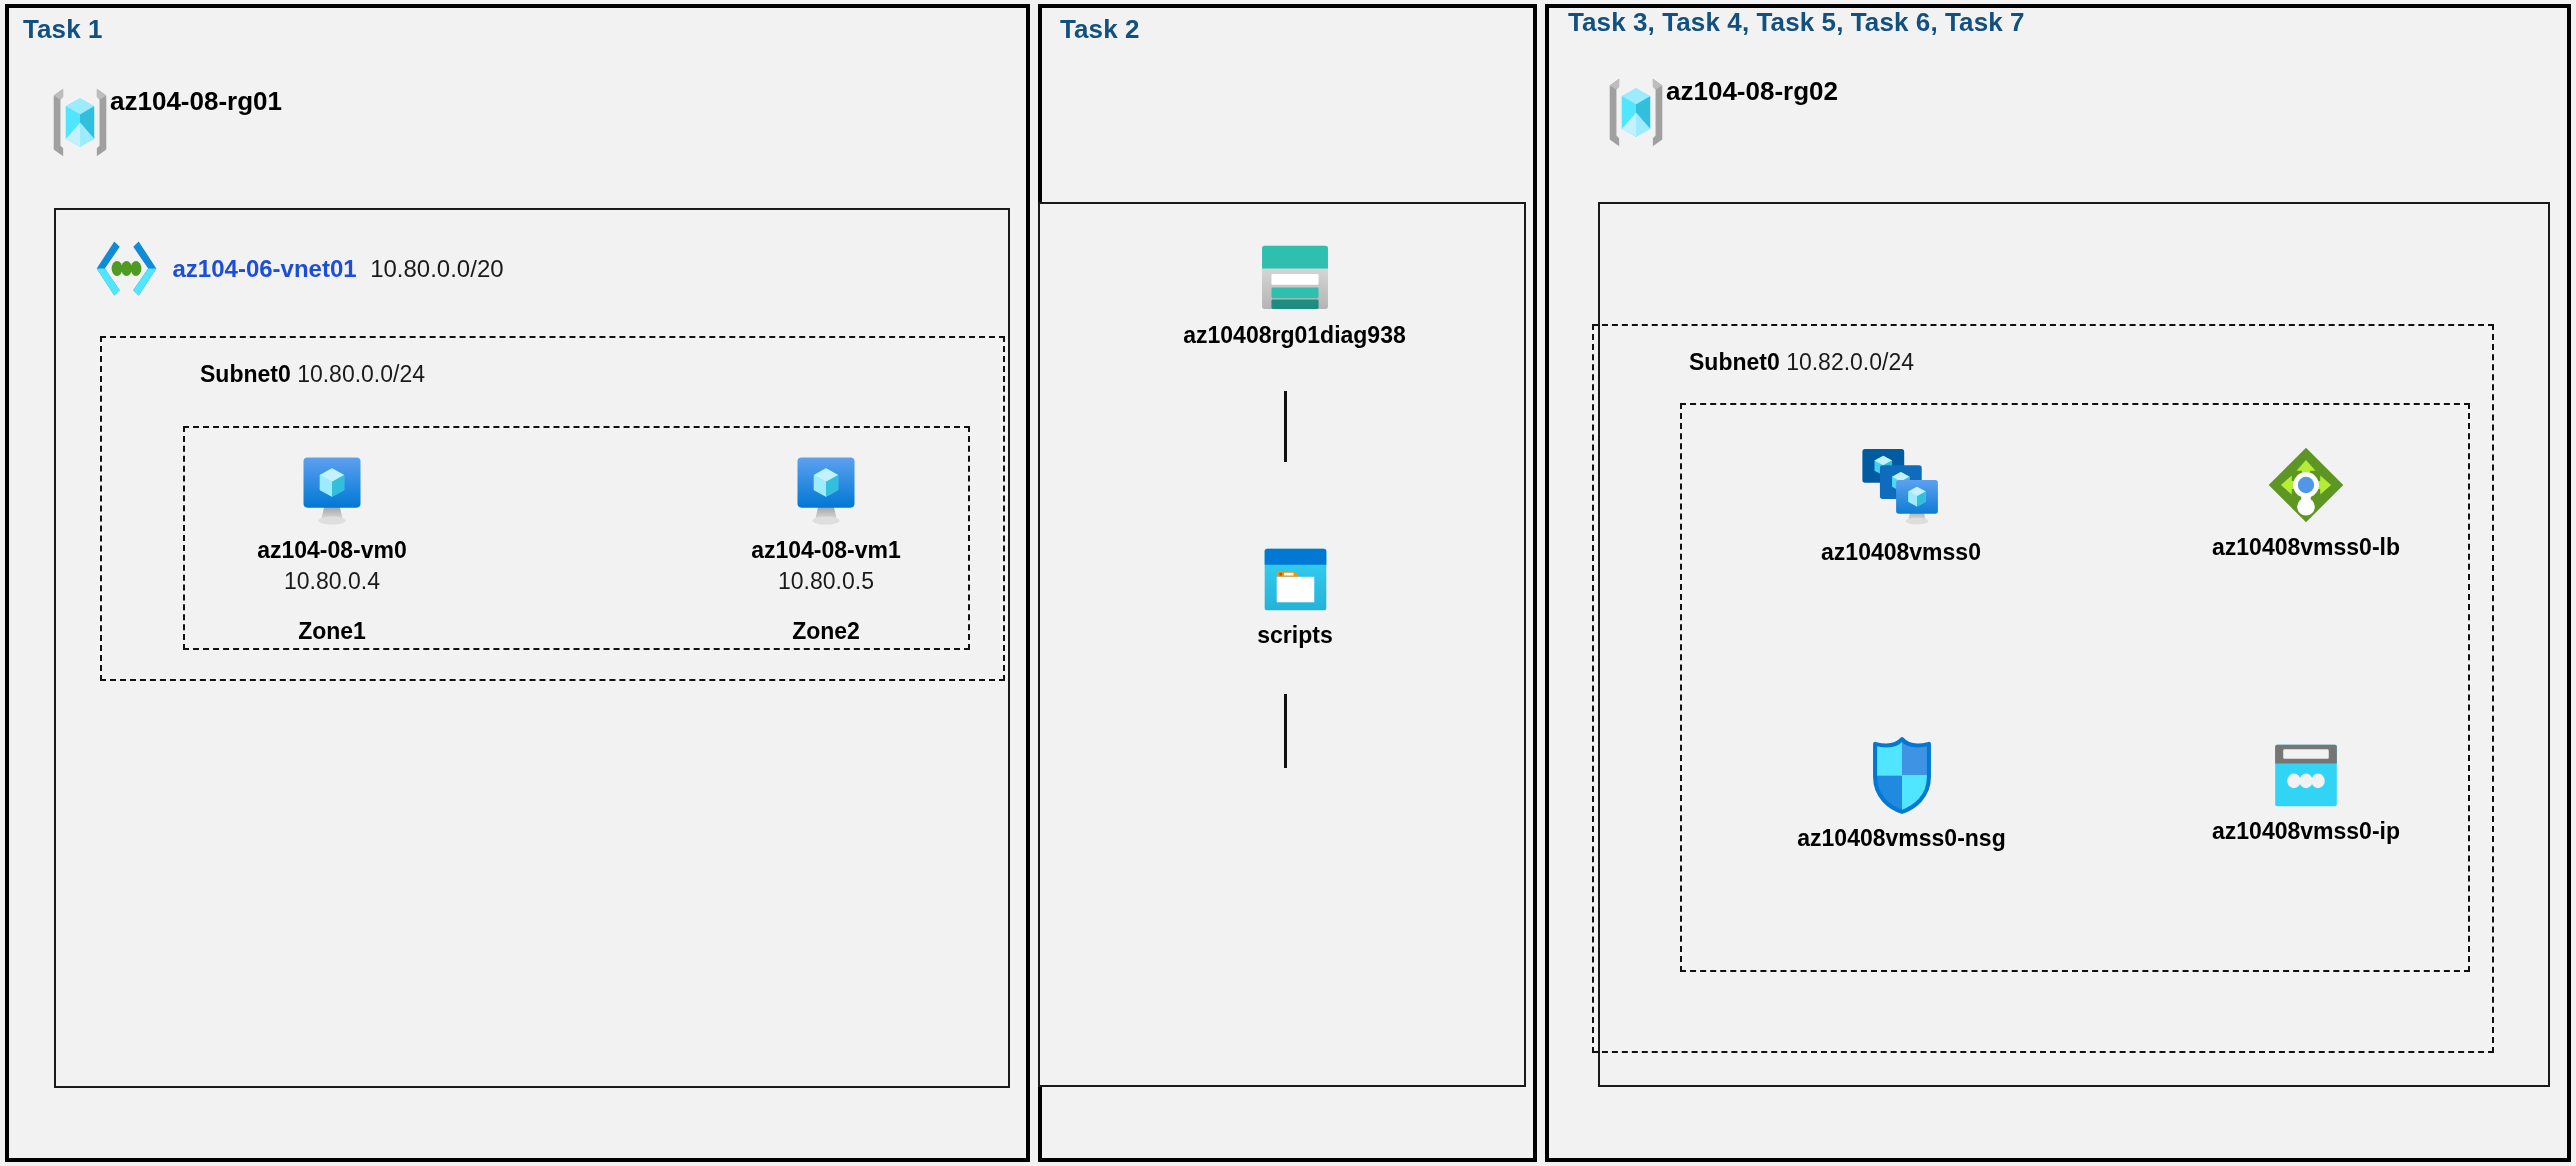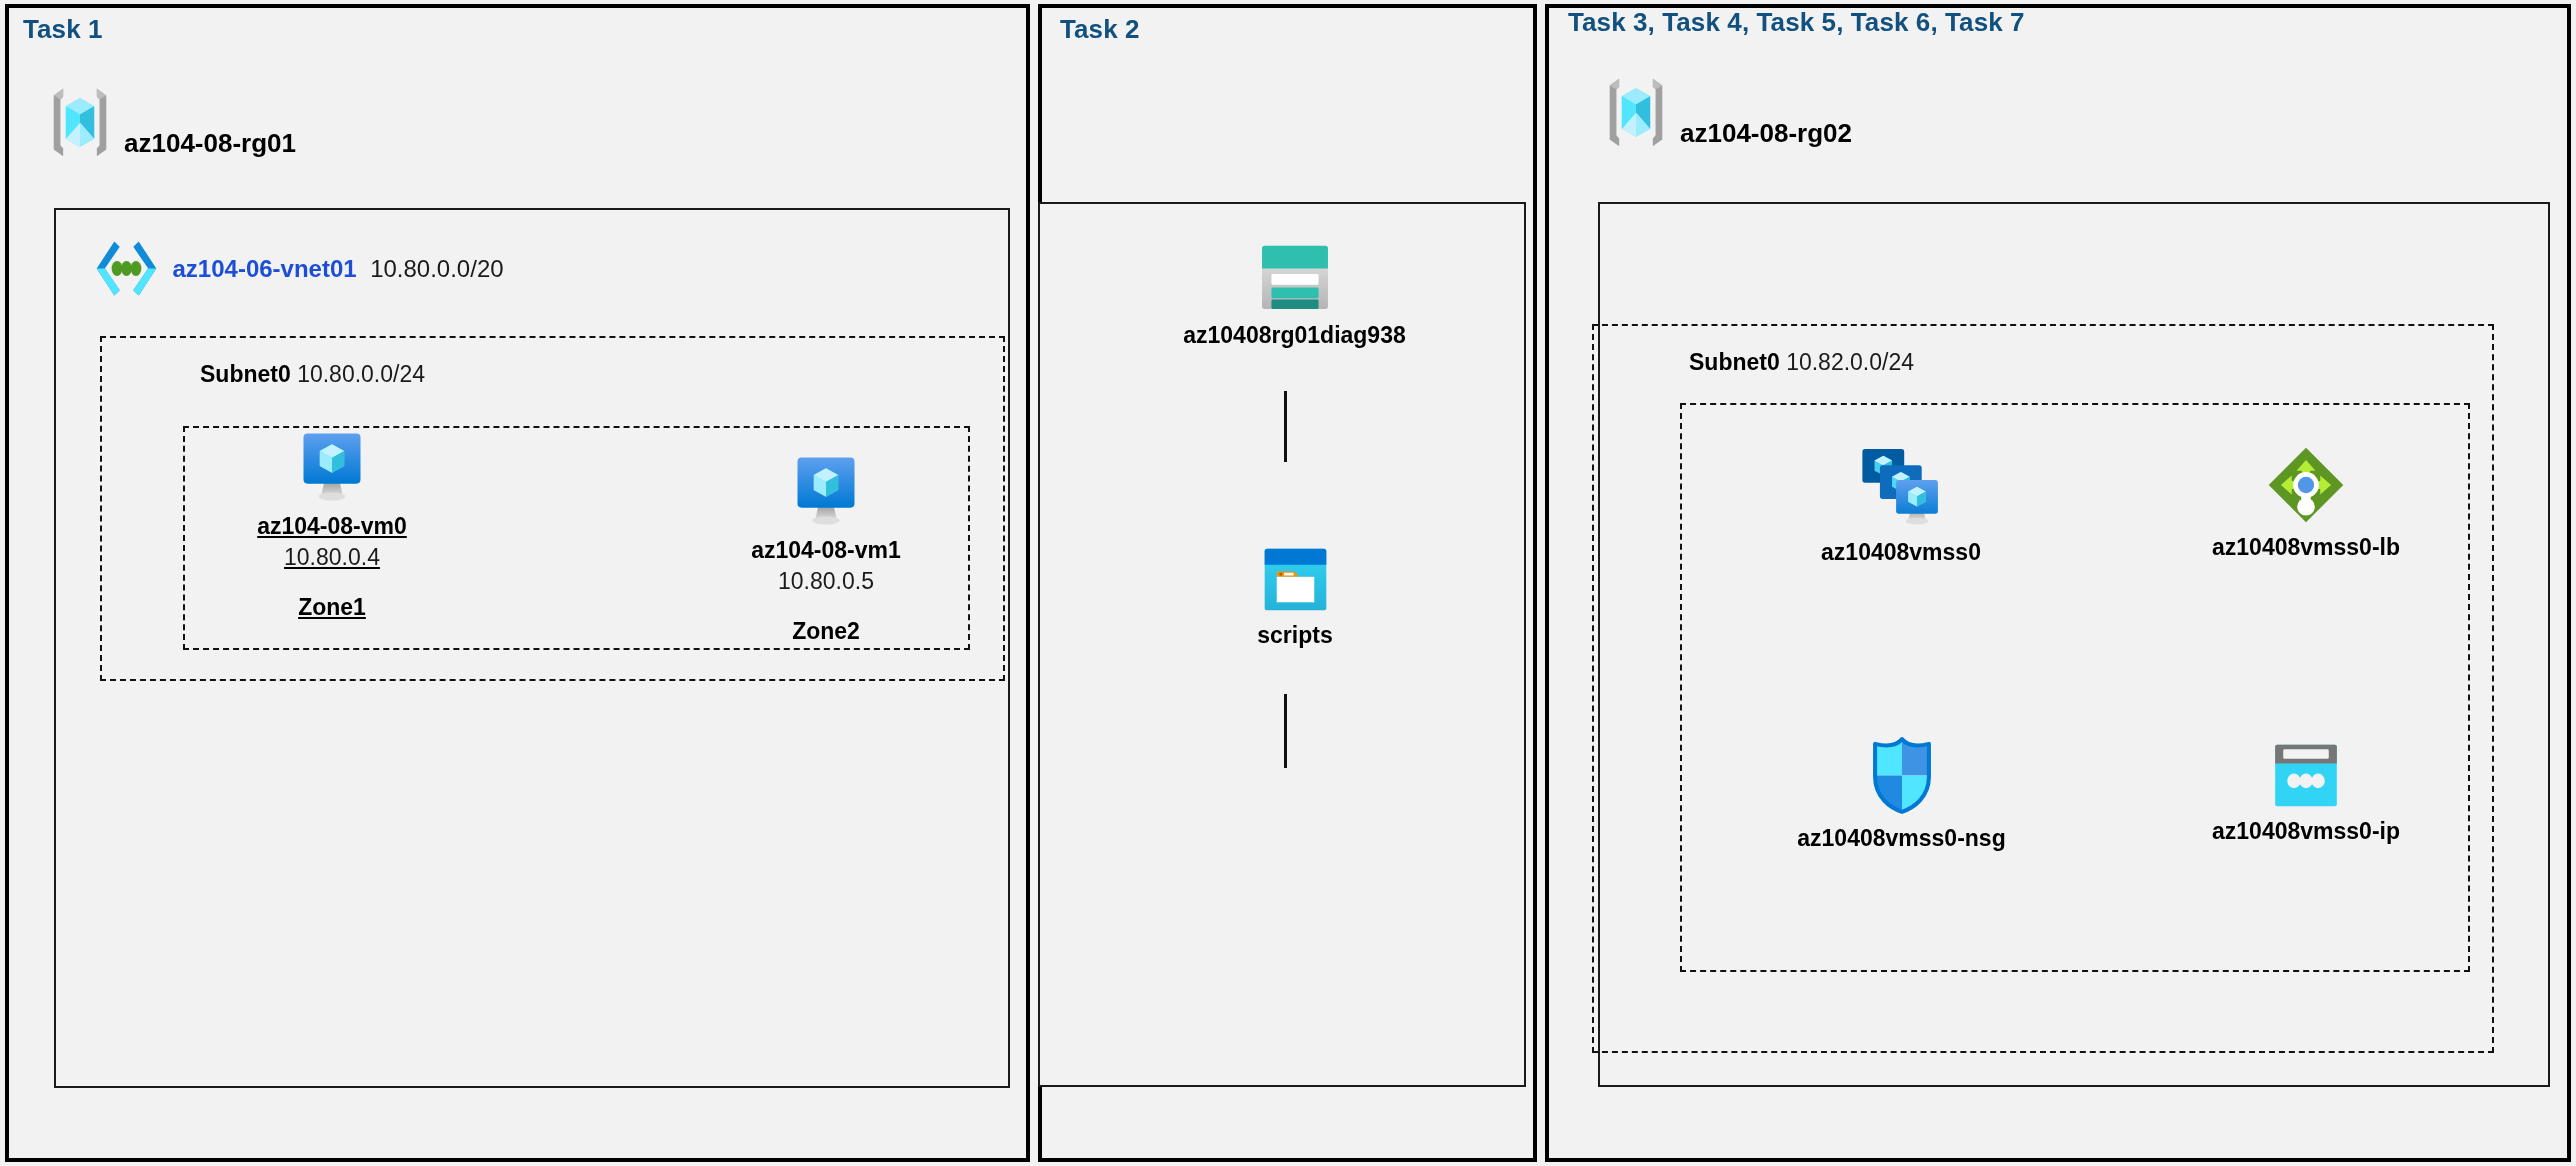--- a/index.html
+++ b/index.html
@@ -17,21 +17,21 @@
   #panel-task2  { left: 1038px; top: 4px;  width: 499px;  height: 1158px; }
   #panel-task37 { left: 1545px; top: 4px;  width: 1026px; height: 1158px; }
 
   .task-heading {
     position: absolute; left: 23px; top: 13.5px;
     font-size: 26px; font-weight: bold; color: #11507f;
     letter-spacing: 0.1px; white-space: nowrap;
   }
 
   
-  .rg-row { position: absolute; display: flex; align-items: flex-end; gap: 15px; }
+  .rg-row { position: absolute; display: flex; align-items: flex-start; gap: 1px; }
   #rg-row-1 { left: 51px;  top: 86px; }
   #rg-row-2 { left: 1607px; top: 76px; }
   .rg-label { font-size: 26px; font-weight: bold; color: #000; white-space: nowrap; }
 
   
   .rg-box { position: absolute; border: 2.7px solid #1a1a1a; background: #f2f2f2; }
   #rg-box-1 { left: 54px;  top: 208px; width: 956px; height: 880px; }
   #rg-box-2 { left: 1598px; top: 202px; width: 952px; height: 885px; }
   #rg-box-task2 { left: 1038px; top: 202px; width: 488px; height: 885px; border:2.7px solid #1a1a1a; }
 
@@ -55,21 +55,21 @@
   #subnet-title-2 { left: 1689px; top: 349px; }
   .subnet-title b { font-weight: bold; color: #000; }
   .subnet-title span { font-weight: normal; color: #1a1a1a; }
 
   
   .node { position: absolute; display: flex; flex-direction: column; align-items: center; }
   .node-name { font-size: 23px; font-weight: bold; color: #000; white-space: nowrap; margin-top: 9.4px; text-align: center; }
   .node-sub  { font-size: 23px; font-weight: normal; color: #1a1a1a; white-space: nowrap; margin-top: 4px; }
   .node-zone { font-size: 23px; font-weight: bold; color: #000; white-space: nowrap; margin-top: 23px; }
 
-  #node-vm0 { left: 221px;  top: 428px; width: 222px; text-decoration: underline; }
+  #node-vm0 { left: 221px;  top: 452px; width: 222px; }
   #node-vm1 { left: 715px; top: 452px; width: 222px; }
 
   #node-vmss   { left: 1766px; top: 445px; width: 270px; }
   #node-lb     { left: 2178px; top: 445px; width: 256px; }
   #node-nsg    { left: 1753px; top: 735px; width: 297px; }
   #node-ip     { left: 2178px; top: 742px; width: 256px; }
 
   #node-storage { left: 1119px; top: 243px;  width: 351px; }
   #node-scripts { left: 1160px; top: 546px;  width: 270px; }
   #node-ps1     { left: 1079px; top: 829px; width: 418px; }

